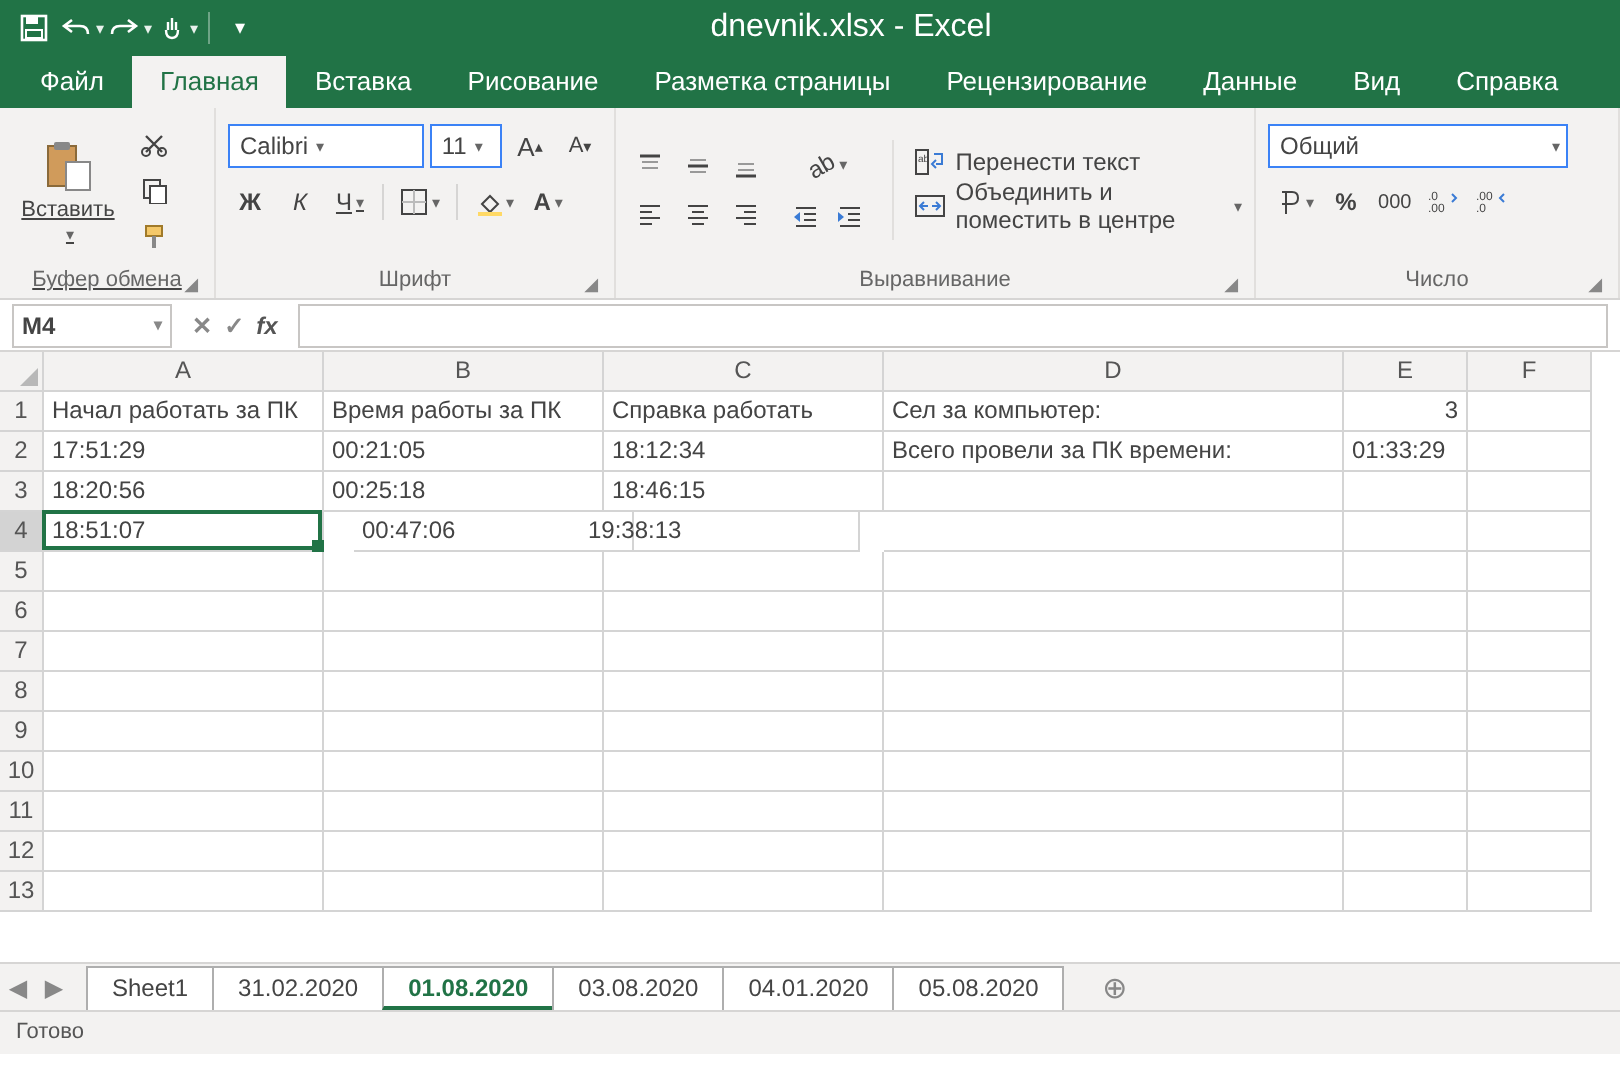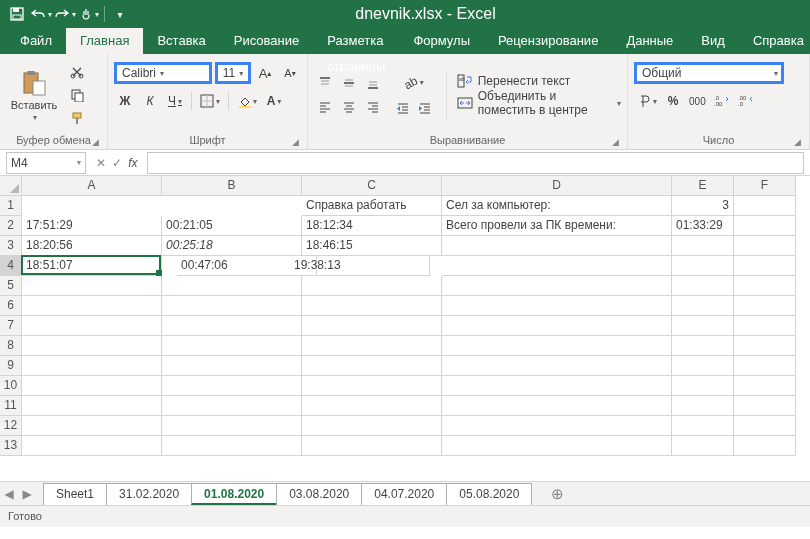--- a/index.html
+++ b/index.html
@@ -15,25 +15,25 @@
 .ribbon{height:96px;background:#f3f2f1;border-bottom:1px solid #d6d5d4;display:flex;}
 .group{border-right:1px solid #e1dfdd;display:flex;flex-direction:column;padding:4px 6px 0;}
 .group-body{flex:1;display:flex;align-items:center;gap:4px;}
 .group-label{text-align:center;font-size:11px;color:#666;padding:2px 0 3px;position:relative;}
 .group-label .launcher{position:absolute;right:2px;bottom:2px;font-size:9px;color:#888;}
 .vbtn{display:flex;flex-direction:column;align-items:center;justify-content:center;width:56px;height:68px;gap:2px;font-size:11px;}
 .icon-box{width:30px;height:28px;display:flex;align-items:center;justify-content:center;}
 .mini-col{display:flex;flex-direction:column;gap:3px;justify-content:center;}
 .mini-btn{width:22px;height:20px;display:flex;align-items:center;justify-content:center;}
 .font-row1{display:flex;align-items:center;gap:3px;}
-.combo{height:22px;border:3px solid #3b82f6;background:#fff;display:flex;align-items:center;padding:0 3px 0 5px;}
+.combo{height:22px;border:1px solid #3b82f6;background:#fff;display:flex;align-items:center;padding:0 3px 0 5px;}
 .combo .dd{margin-left:4px;font-size:8px;color:#666;}
 .sbtn{height:22px;min-width:22px;border:none;background:transparent;display:flex;align-items:center;justify-content:center;padding:0 3px;}
 .align-grid{display:grid;grid-template-columns:repeat(3,22px);grid-template-rows:repeat(2,22px);gap:2px;}
-.formula-row{height:26px;border-bottom:1px solid #d6d5d4;display:flex;align-items:center;background:#fff;}
+.formula-row{height:26px;border-bottom:1px solid #d6d5d4;display:flex;align-items:center;background:#fff;font-weight:bold;}
 .namebox{width:80px;height:22px;border:1px solid #c8c6c4;margin-left:6px;display:flex;align-items:center;padding:0 4px;}
 .namebox .dd{margin-left:auto;font-size:8px;color:#888;}
 .fxbtns{display:flex;gap:6px;padding:0 10px;color:#888;}
 .fx-input{flex:1;height:22px;border:1px solid #c8c6c4;margin-right:6px;display:flex;align-items:center;padding:0 6px;}
 .sheet-wrap{height:305px;display:flex;}
 .corner{width:22px;height:20px;background:#f3f2f1;border-right:1px solid #d4d4d4;border-bottom:1px solid #d4d4d4;position:relative;}
 .corner::after{content:"";position:absolute;right:2px;bottom:2px;width:0;height:0;border-left:9px solid transparent;border-bottom:9px solid #b8b8b8;}
 .colhdrs{display:flex;height:20px;}
 .ch{background:#f3f2f1;border-right:1px solid #d4d4d4;border-bottom:1px solid #d4d4d4;text-align:center;line-height:19px;color:#555;}
 .rows-area{display:flex;flex:1;overflow:hidden;}
@@ -92,30 +92,29 @@
   </div>
   <div class="title">dnevnik.xlsx - Excel</div>
 </div>
 
 <div class="tabs" id="tabs">
     <div class="tab">Файл</div>
     <div class="tab active">Главная</div>
     <div class="tab">Вставка</div>
     <div class="tab">Рисование</div>
     <div class="tab">Разметка страницы</div>
-    <div class="tab">Формулы</div>
     <div class="tab">Рецензирование</div>
     <div class="tab">Данные</div>
     <div class="tab">Вид</div>
     <div class="tab">Справка</div>
   </div>
 
 <div class="ribbon">
 
-  <div class="group" style="width:108px;">
+  <div class="group" style="width:108px;text-decoration:underline;">
     <div class="group-body">
       <div class="vbtn">
         <div class="icon-box">
             <svg width="26" height="28">
               <rect x="3" y="4" width="14" height="20" fill="#d09b5b" stroke="#8a6a3a"></rect>
               <rect x="6" y="2" width="8" height="4" fill="#888" rx="1"></rect>
               <rect x="12" y="12" width="12" height="14" fill="#fff" stroke="#888"></rect>
             </svg>
           </div>
         <span>Вставить</span>
@@ -367,32 +366,34 @@
           <div class="rh">6</div>
           <div class="rh">7</div>
           <div class="rh">8</div>
           <div class="rh">9</div>
           <div class="rh">10</div>
           <div class="rh">11</div>
           <div class="rh">12</div>
           <div class="rh">13</div>
         </div>
       <div class="cells" id="cells" style="flex:1;">
+          <div class="cell" style="left: 0px; top: 0px; width: 140px;">Начал работать за ПК</div>
+          <div class="cell" style="left: 140px; top: 0px; width: 140px;">Время работы за ПК</div>
           <div class="cell" style="left: 280px; top: 0px; width: 140px;">Справка работать</div>
           <div class="cell" style="left: 420px; top: 0px; width: 230px;">Сел за компьютер:</div>
           <div class="cell" style="left: 650px; top: 0px; width: 62px; text-align: right;">3</div>
           <div class="cell" style="left: 712px; top: 0px; width: 62px;"></div>
           <div class="cell" style="left: 0px; top: 20px; width: 140px;">17:51:29</div>
           <div class="cell" style="left: 140px; top: 20px; width: 140px;">00:21:05</div>
           <div class="cell" style="left: 280px; top: 20px; width: 140px;">18:12:34</div>
           <div class="cell" style="left: 420px; top: 20px; width: 230px;">Всего провели за ПК времени:</div>
           <div class="cell" style="left: 650px; top: 20px; width: 62px;">01:33:29</div>
           <div class="cell" style="left: 712px; top: 20px; width: 62px;"></div>
           <div class="cell" style="left: 0px; top: 40px; width: 140px;">18:20:56</div>
-          <div class="cell" style="left: 140px; top: 40px; width: 140px; font-style: italic;">00:25:18</div>
+          <div class="cell" style="left: 140px; top: 40px; width: 140px;">00:25:18</div>
           <div class="cell" style="left: 280px; top: 40px; width: 140px;">18:46:15</div>
           <div class="cell" style="left: 420px; top: 40px; width: 230px;"></div>
           <div class="cell" style="left: 650px; top: 40px; width: 62px;"></div>
           <div class="cell" style="left: 712px; top: 40px; width: 62px;"></div>
           <div class="cell" style="left: 0px; top: 60px; width: 140px;">18:51:07</div>
           <div class="cell" style="left: 155px; top: 60px; width: 140px;">00:47:06</div>
           <div class="cell" style="left: 268px; top: 60px; width: 140px;">19:38:13</div>
           <div class="cell" style="left: 420px; top: 60px; width: 230px;"></div>
           <div class="cell" style="left: 650px; top: 60px; width: 62px;"></div>
           <div class="cell" style="left: 712px; top: 60px; width: 62px;"></div>
@@ -458,19 +459,19 @@
 
 <div class="sheet-tabs">
   <div class="nav-ar">◀</div>
   <div class="nav-ar">▶</div>
   <div style="width:8px;"></div>
   <div id="sheettabs" style="display:flex;align-items:center;">
       <div class="wstab first">Sheet1</div>
       <div class="wstab">31.02.2020</div>
       <div class="wstab active">01.08.2020</div>
       <div class="wstab">03.08.2020</div>
-      <div class="wstab">04.07.2020</div>
+      <div class="wstab">04.01.2020</div>
       <div class="wstab">05.08.2020</div>
     </div>
   <div class="newsheet">⊕</div>
 </div>
 
 <div class="status"><span>Готово</span></div>
 
 </body></html>

